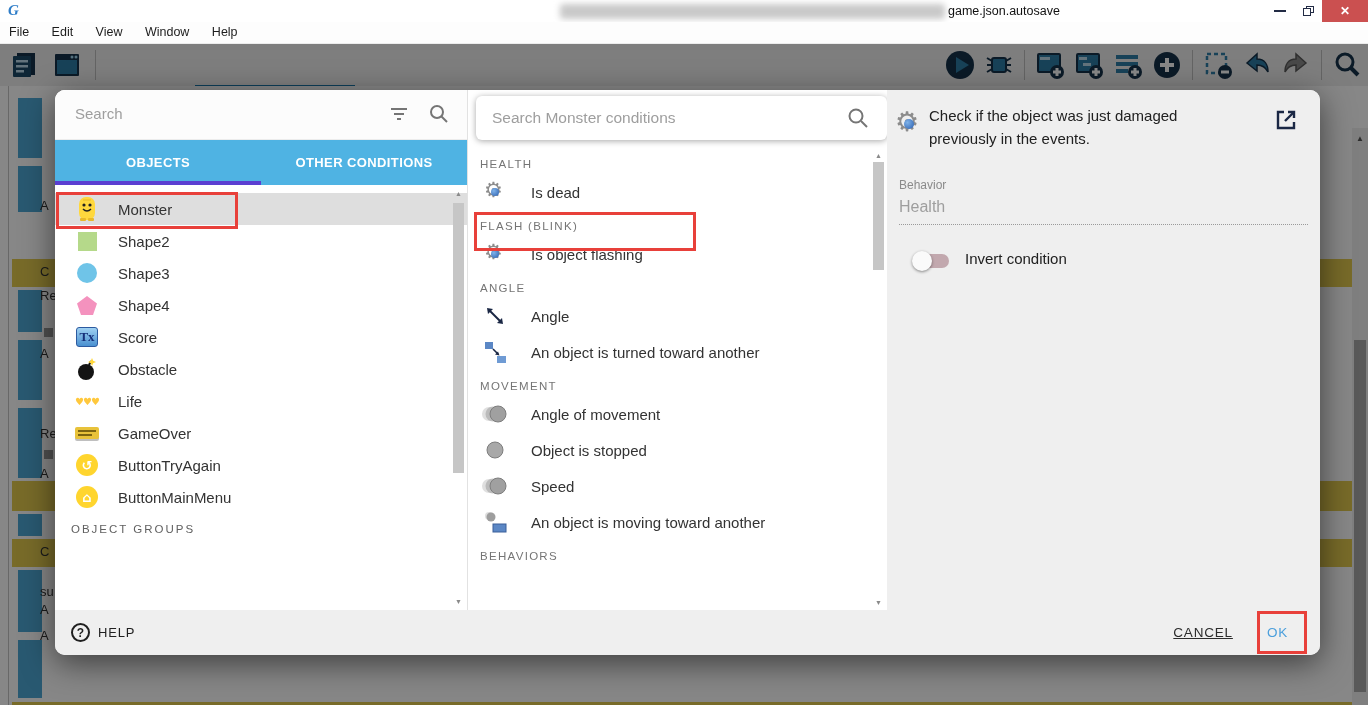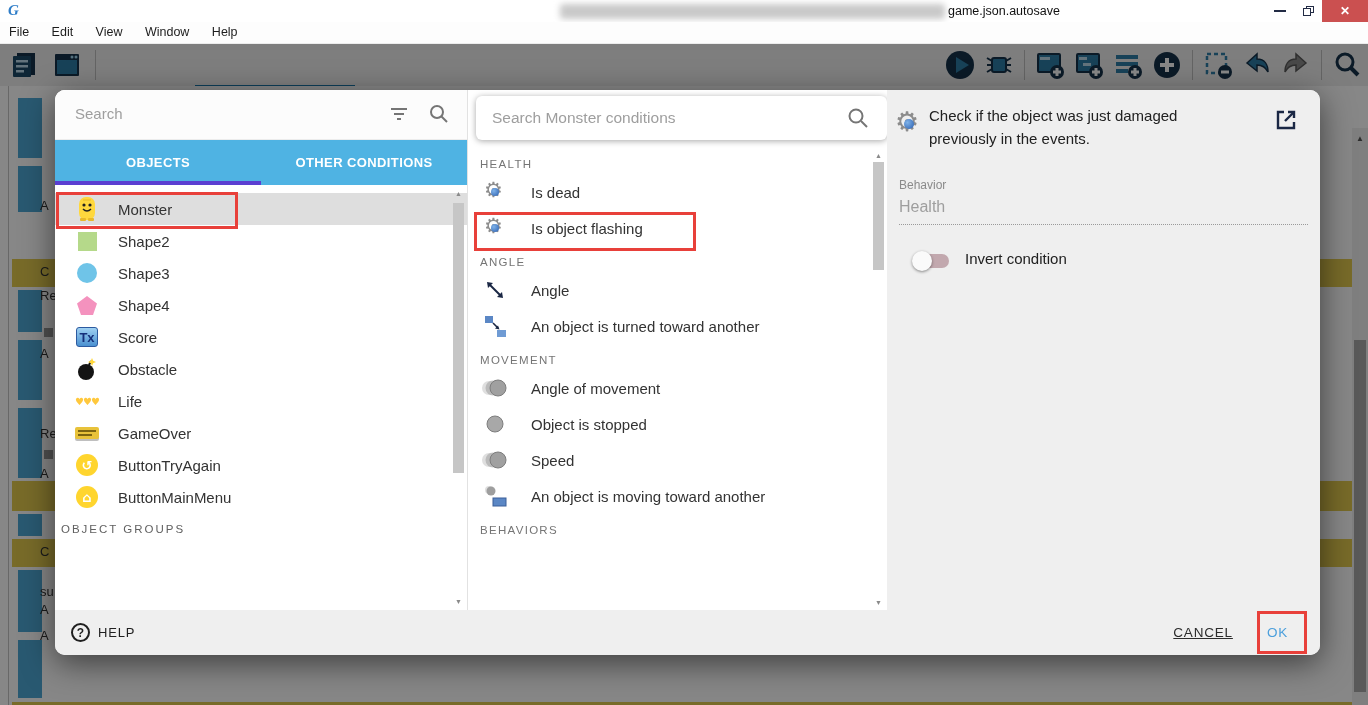--- a/index.html
+++ b/index.html
@@ -60,21 +60,21 @@
   .mag-ico-l { position:absolute; right:18px; top:14px; }
   .tabs { height:45px; background:#4fb3e3; display:flex; position:relative; }
   .tab { width:50%; display:flex; align-items:center; justify-content:center; font-size:13px; font-weight:bold;
     color:#ffffff; letter-spacing:0.4px; }
   .tab-underline { position:absolute; left:0; bottom:0; width:50%; height:4px; background:#5b3fd1; }
   .obj-list { position:relative; height:425px; overflow:hidden; padding-top:8px; }
   .obj-row { height:32px; display:flex; align-items:center; padding-left:20px; }
   .obj-row.selected { background:#dedede; }
   .obj-ico { width:24px; display:flex; align-items:center; justify-content:center; }
   .obj-label { margin-left:19px; font-size:15px; color:#333; }
-  .group-header { margin-top:10px; padding-left:6px; font-size:11.5px; color:#616161; letter-spacing:2px; }
+  .group-header { margin-top:10px; padding-left:16px; font-size:11.5px; color:#616161; letter-spacing:2px; }
 
   .panel-scrollbar { position:absolute; right:2px; top:0; width:13px; height:100%; }
   .panel-scrollbar .thumb { position:absolute; left:1px; width:11px; background:#c6c6c6; }
   .ps-arrow { position:absolute; left:0; width:13px; text-align:center; font-size:7px; color:#8a8a8a; }
 
   
   .mid-panel { width:420px; position:relative; background:#fff; border-left:1px solid #e2e2e2; }
   .search-card { position:absolute; left:8px; top:6px; right:0; height:44px; background:#fff; border-radius:6px;
     box-shadow:0 1px 6px rgba(0,0,0,0.35); }
   .search-card .ph { position:absolute; left:16px; top:13px; font-size:15.5px; color:#9e9e9e; }
@@ -123,21 +123,21 @@
   .anno { position:absolute; border:3px solid #e8403a; z-index:30; pointer-events:none; }
   .anno-monster { left:56px; top:192px; width:182px; height:37px; }
   .anno-damaged { left:474px; top:212px; width:222px; height:39px; }
   .anno-ok { left:1257px; top:611px; width:50px; height:43px; }
 
   
   .ico-triangle { width:0; height:0; border-left:11px solid transparent; border-right:11px solid transparent; border-bottom:18px solid #f2c173; }
   .ico-square { width:19px; height:19px; background:#b5d98a; }
   .ico-circle { width:20px; height:20px; border-radius:50%; background:#6fc4e8; }
   .ico-text { width:22px; height:20px; background:linear-gradient(#9ed0f2,#4a90d0); border:1px solid #2c5aa0; border-radius:3px;
-    font-family:Liberation Sans, sans-serif; font-weight:bold; font-size:13px; color:#16307a; display:flex; align-items:center; justify-content:center; }
+    font-family:Liberation Serif, serif; font-weight:bold; font-size:13px; color:#16307a; display:flex; align-items:center; justify-content:center; }
   .ico-hearts { font-family:"DejaVu Sans",sans-serif; font-size:10px; color:#ffc83d; letter-spacing:-1px; }
   .ico-banner { position:relative; width:24px; height:12px; background:#e8c23a; border-radius:2px; box-shadow:0 2px 0 rgba(0,0,0,0.25); }
   .ico-banner i { position:absolute; left:3px; top:3px; width:18px; height:2px; background:#7c6410; }
   .ico-banner u { position:absolute; left:3px; top:7px; width:14px; height:2px; background:#7c6410; }
   .ico-btn-round { width:22px; height:22px; border-radius:50%; background:#ffd52e; color:#fff; display:flex; align-items:center;
     justify-content:center; font-family:"DejaVu Sans",sans-serif; font-size:13px; font-weight:bold; }
 </style>
 </head>
 <body>
 
@@ -439,20 +439,21 @@
         <div class="sec-header">HEALTH</div>
         <div class="cond-row">
           <span class="cond-ico">
               <span class="gear">
                 <span class="gear-char">⚙</span>
                 <span class="gear-dot"></span>
               </span>
             </span>
           <span class="cond-label">Is dead</span>
         </div>
+        <div class="sec-header">FLASH (BLINK)</div>
         <div class="cond-row">
           <span class="cond-ico">
               <span class="gear">
                 <span class="gear-char">⚙</span>
                 <span class="gear-dot"></span>
               </span>
             </span>
           <span class="cond-label">Is object flashing</span>
         </div>
         <div class="sec-header">ANGLE</div>

